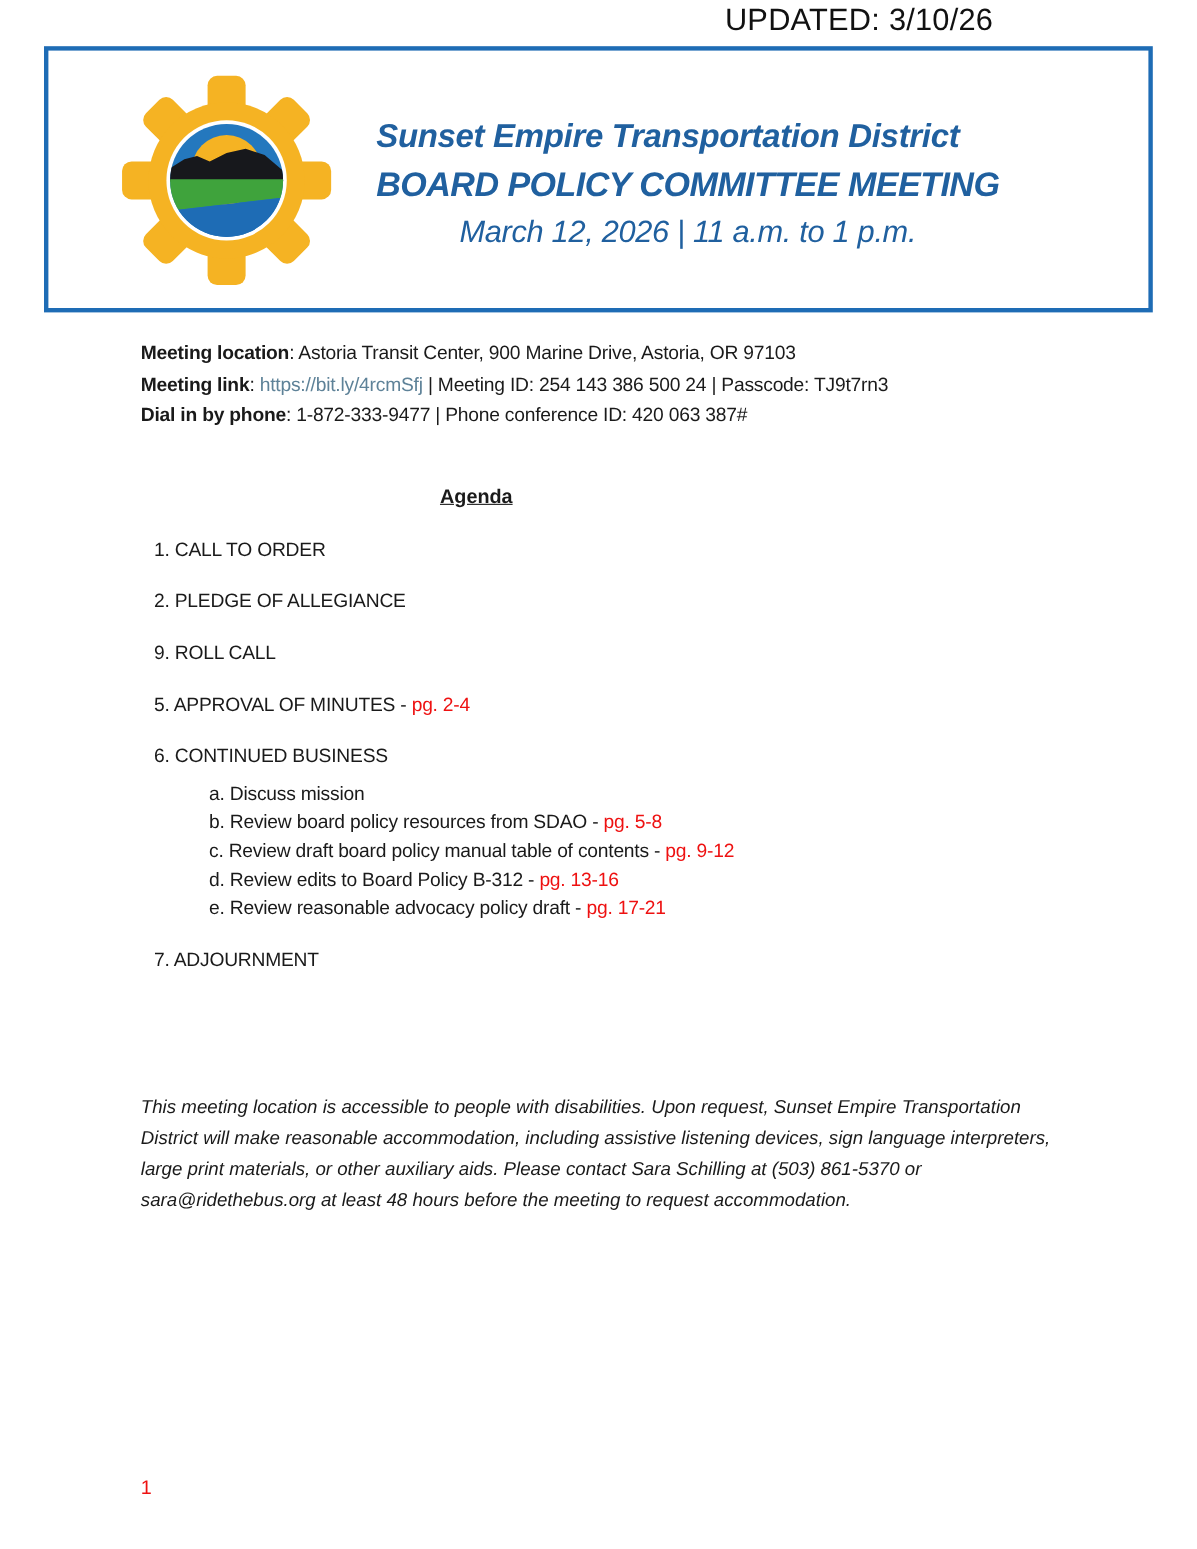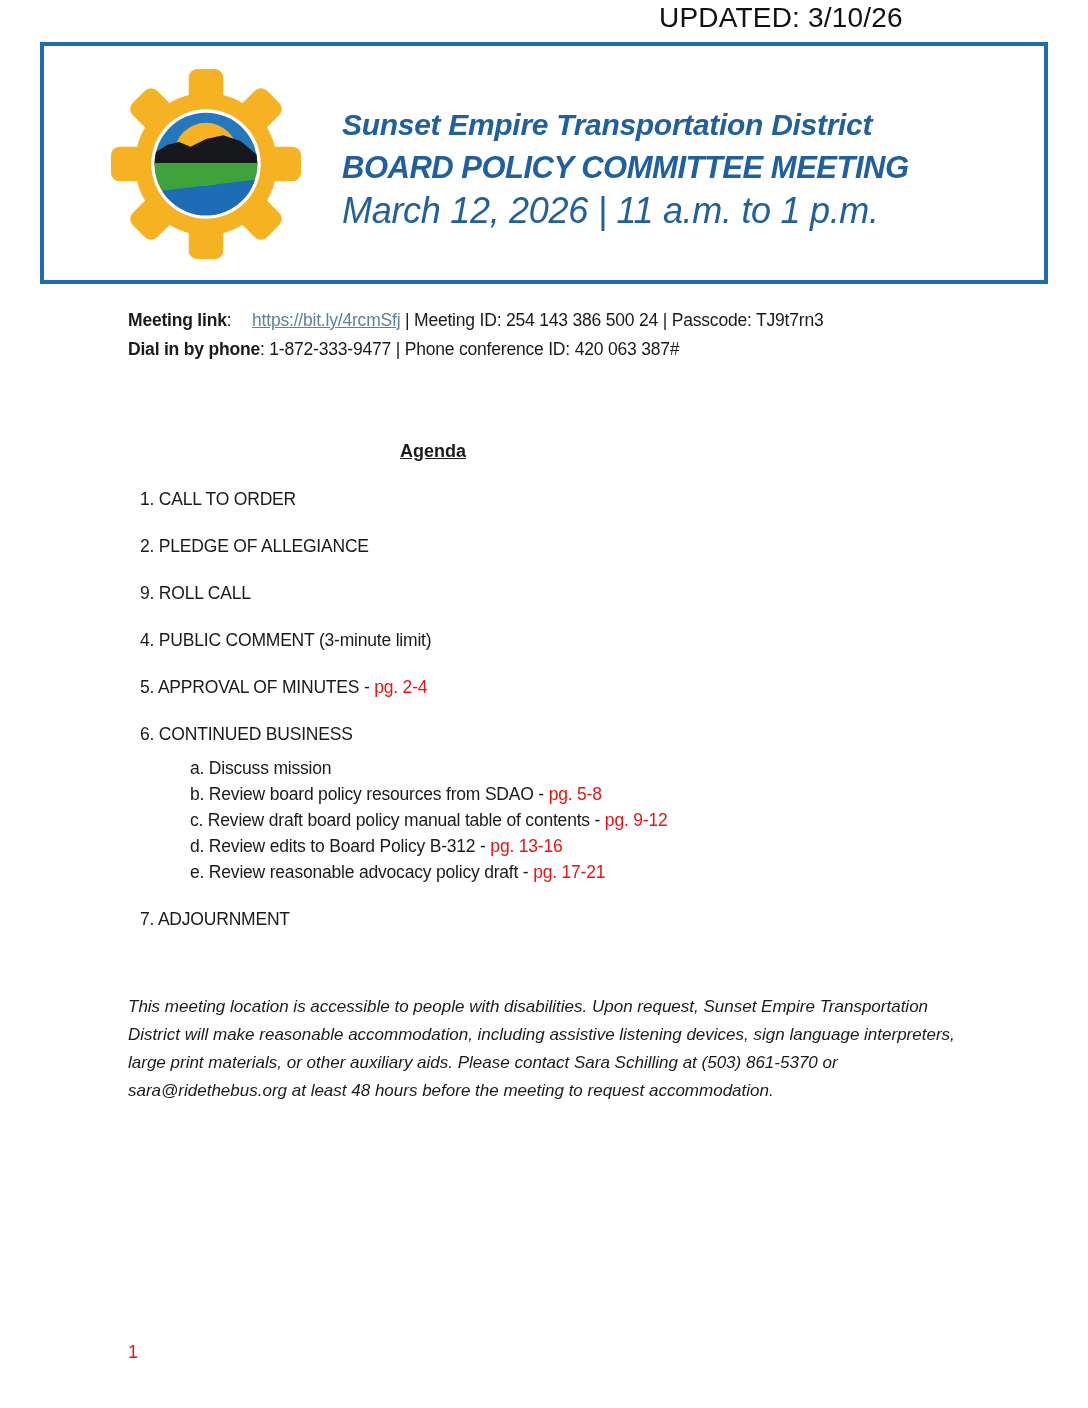--- a/index.html
+++ b/index.html
@@ -59,41 +59,40 @@
     line-height: 42px;
     letter-spacing: -0.3px;
   }
   .header-text .meeting-title {
     font-size: 31px;
     font-weight: bold;
     line-height: 44px;
     letter-spacing: -0.5px;
   }
   .header-text .meeting-datetime {
-    font-size: 36px;
+    font-size: 28px;
     font-weight: normal;
     line-height: 42px;
     letter-spacing: -0.3px;
+    text-align: center;
   }
 
   .meeting-info {
     position: absolute;
     left: 128px;
     top: 306px;
     font-size: 17.5px;
     line-height: 28.5px;
     letter-spacing: -0.2px;
     white-space: nowrap;
   }
   .meeting-info b { font-weight: bold; }
   .meeting-link {
     color: var(--link_blue);
-    text-decoration: underline;
     cursor: pointer;
-    margin-left: 16px;
   }
 
   .agenda-heading {
     position: absolute;
     left: 0;
     top: 441px;
     width: 866px;
     text-align: center;
     font-size: 18px;
     font-weight: bold;
@@ -176,43 +175,43 @@
 
   <div class="header-text">
     <div class="org-name">Sunset Empire Transportation District</div>
     <div class="meeting-title">BOARD POLICY COMMITTEE MEETING</div>
     <div class="meeting-datetime">March 12, 2026 | 11 a.m. to 1 p.m.</div>
   </div>
 </div>
 
 <div class="meeting-info">
   <div>
+    <b>Meeting location</b><span>: Astoria Transit Center, 900 Marine Drive, Astoria, OR 97103</span>
+  </div>
+  <div>
     <b>Meeting link</b><span>: </span><a class="meeting-link">https://bit.ly/4rcmSfj</a><span> | Meeting ID: 254 143 386 500 24 | Passcode: TJ9t7rn3</span>
   </div>
   <div>
     <b>Dial in by phone</b><span>: 1-872-333-9477 | Phone conference ID: 420 063 387#</span>
   </div>
 </div>
 
 <div class="agenda-heading">Agenda</div>
 
 <div class="agenda">
   <div class="agenda-item">
     <span>1. CALL TO ORDER</span>
   </div>
   <div class="agenda-item">
     <span>2. PLEDGE OF ALLEGIANCE</span>
   </div>
   <div class="agenda-item">
     <span>9. ROLL CALL</span>
   </div>
   <div class="agenda-item">
-    <span>4. PUBLIC COMMENT (3-minute limit)</span>
-  </div>
-  <div class="agenda-item">
     <span>5. APPROVAL OF MINUTES - </span><span class="pgref">pg. 2-4</span>
   </div>
   <div class="agenda-item">
     <span>6. CONTINUED BUSINESS</span>
     <div class="sub-list">
       <div class="sub-item">
         <span>a. Discuss mission</span>
       </div>
       <div class="sub-item">
         <span>b. Review board policy resources from SDAO - </span><span class="pgref">pg. 5-8</span>

